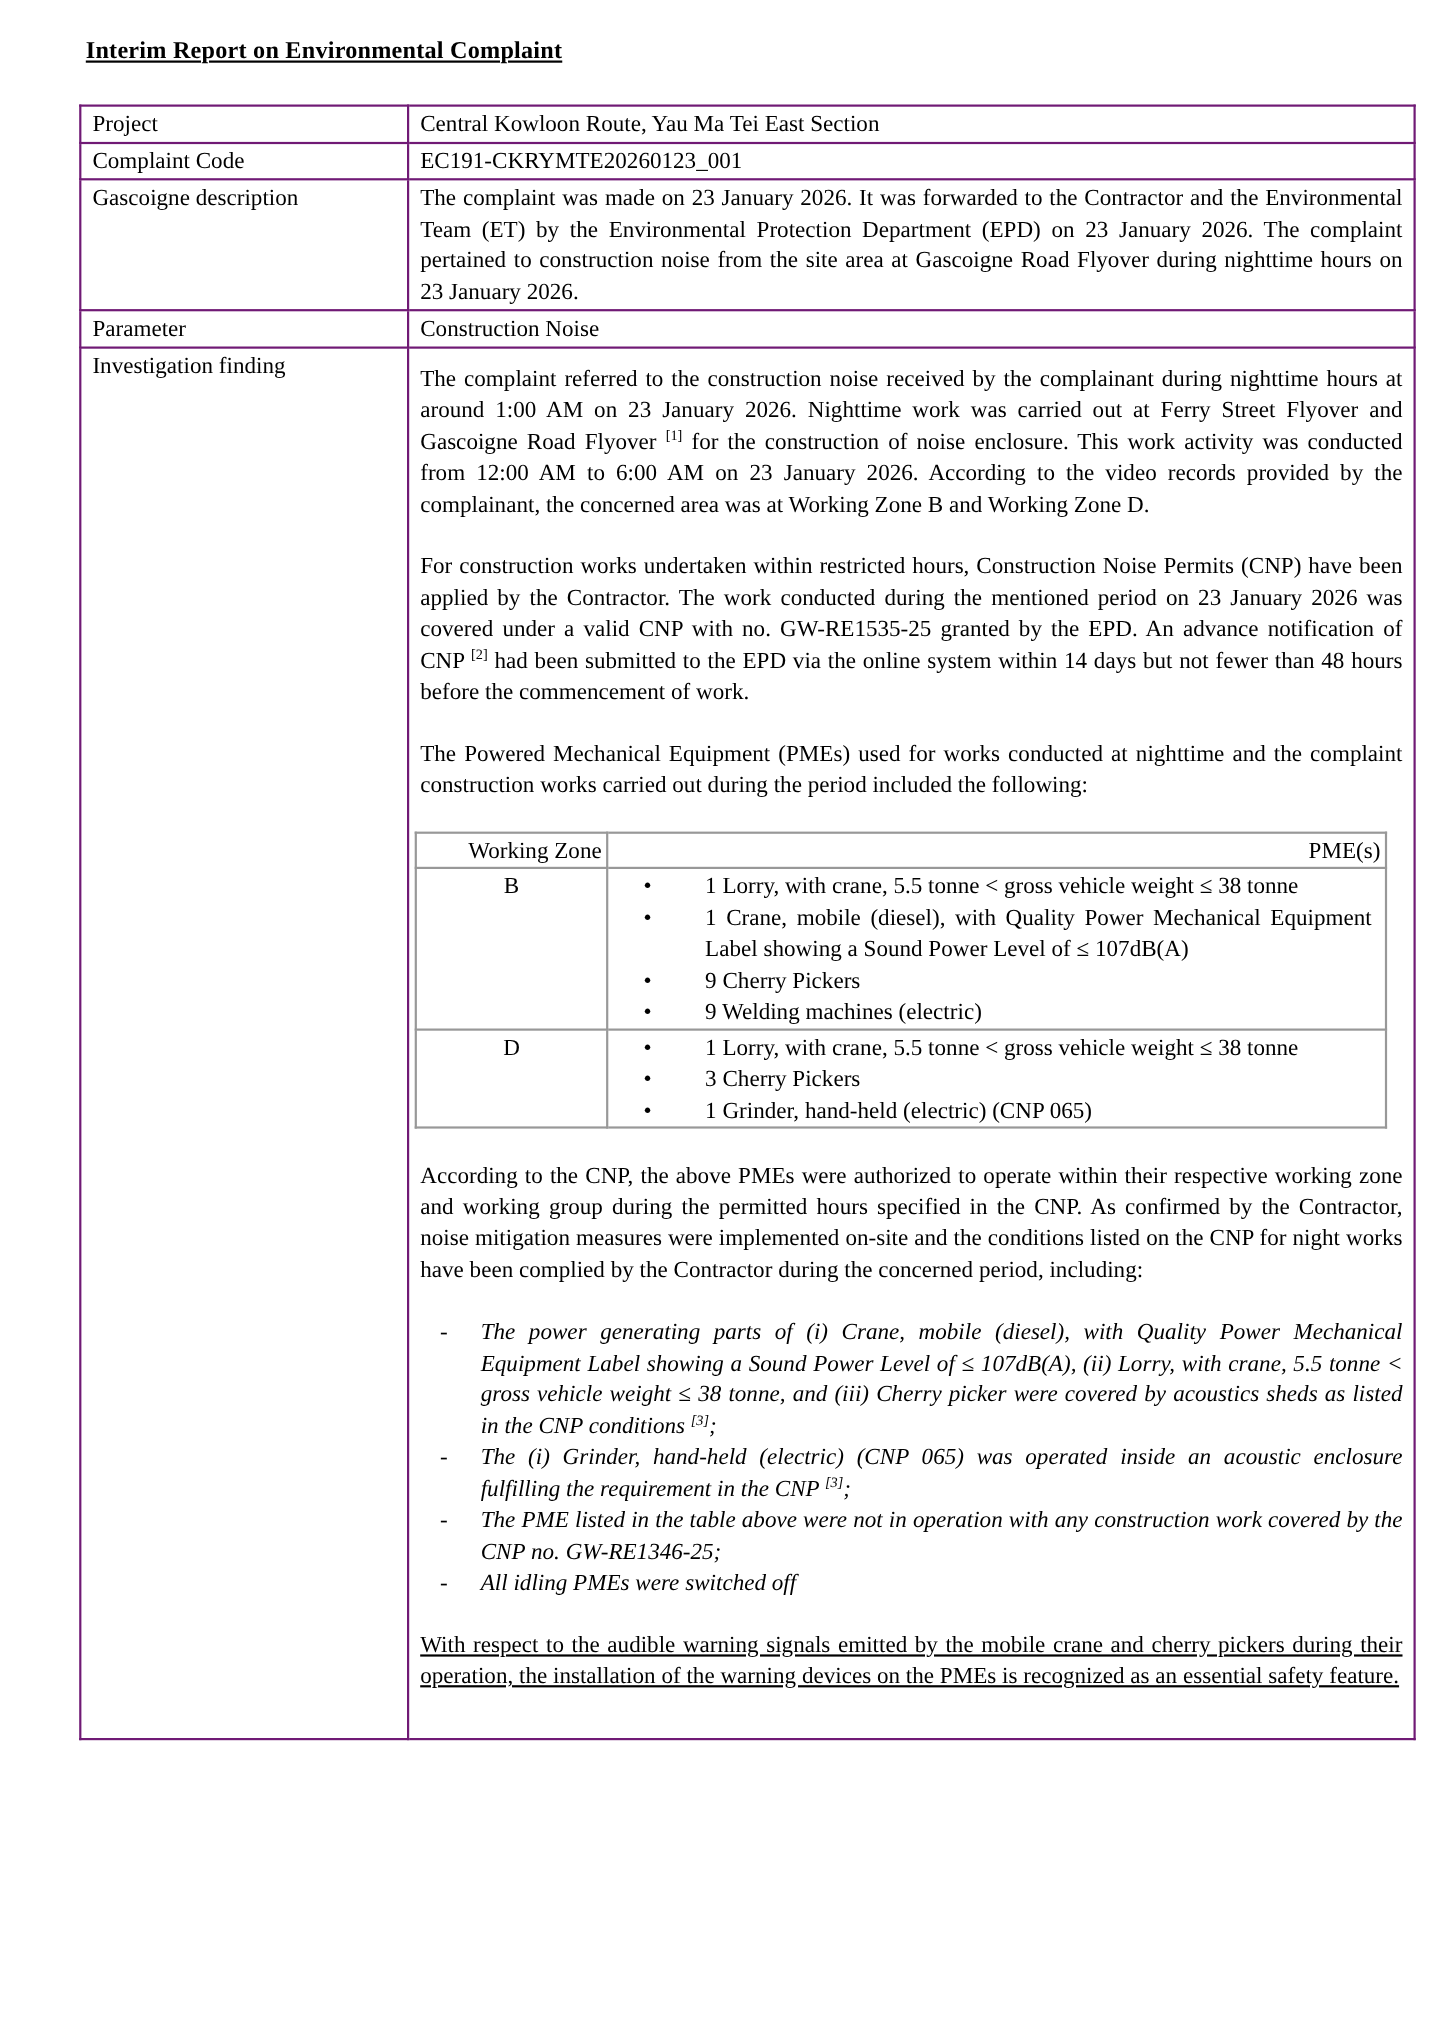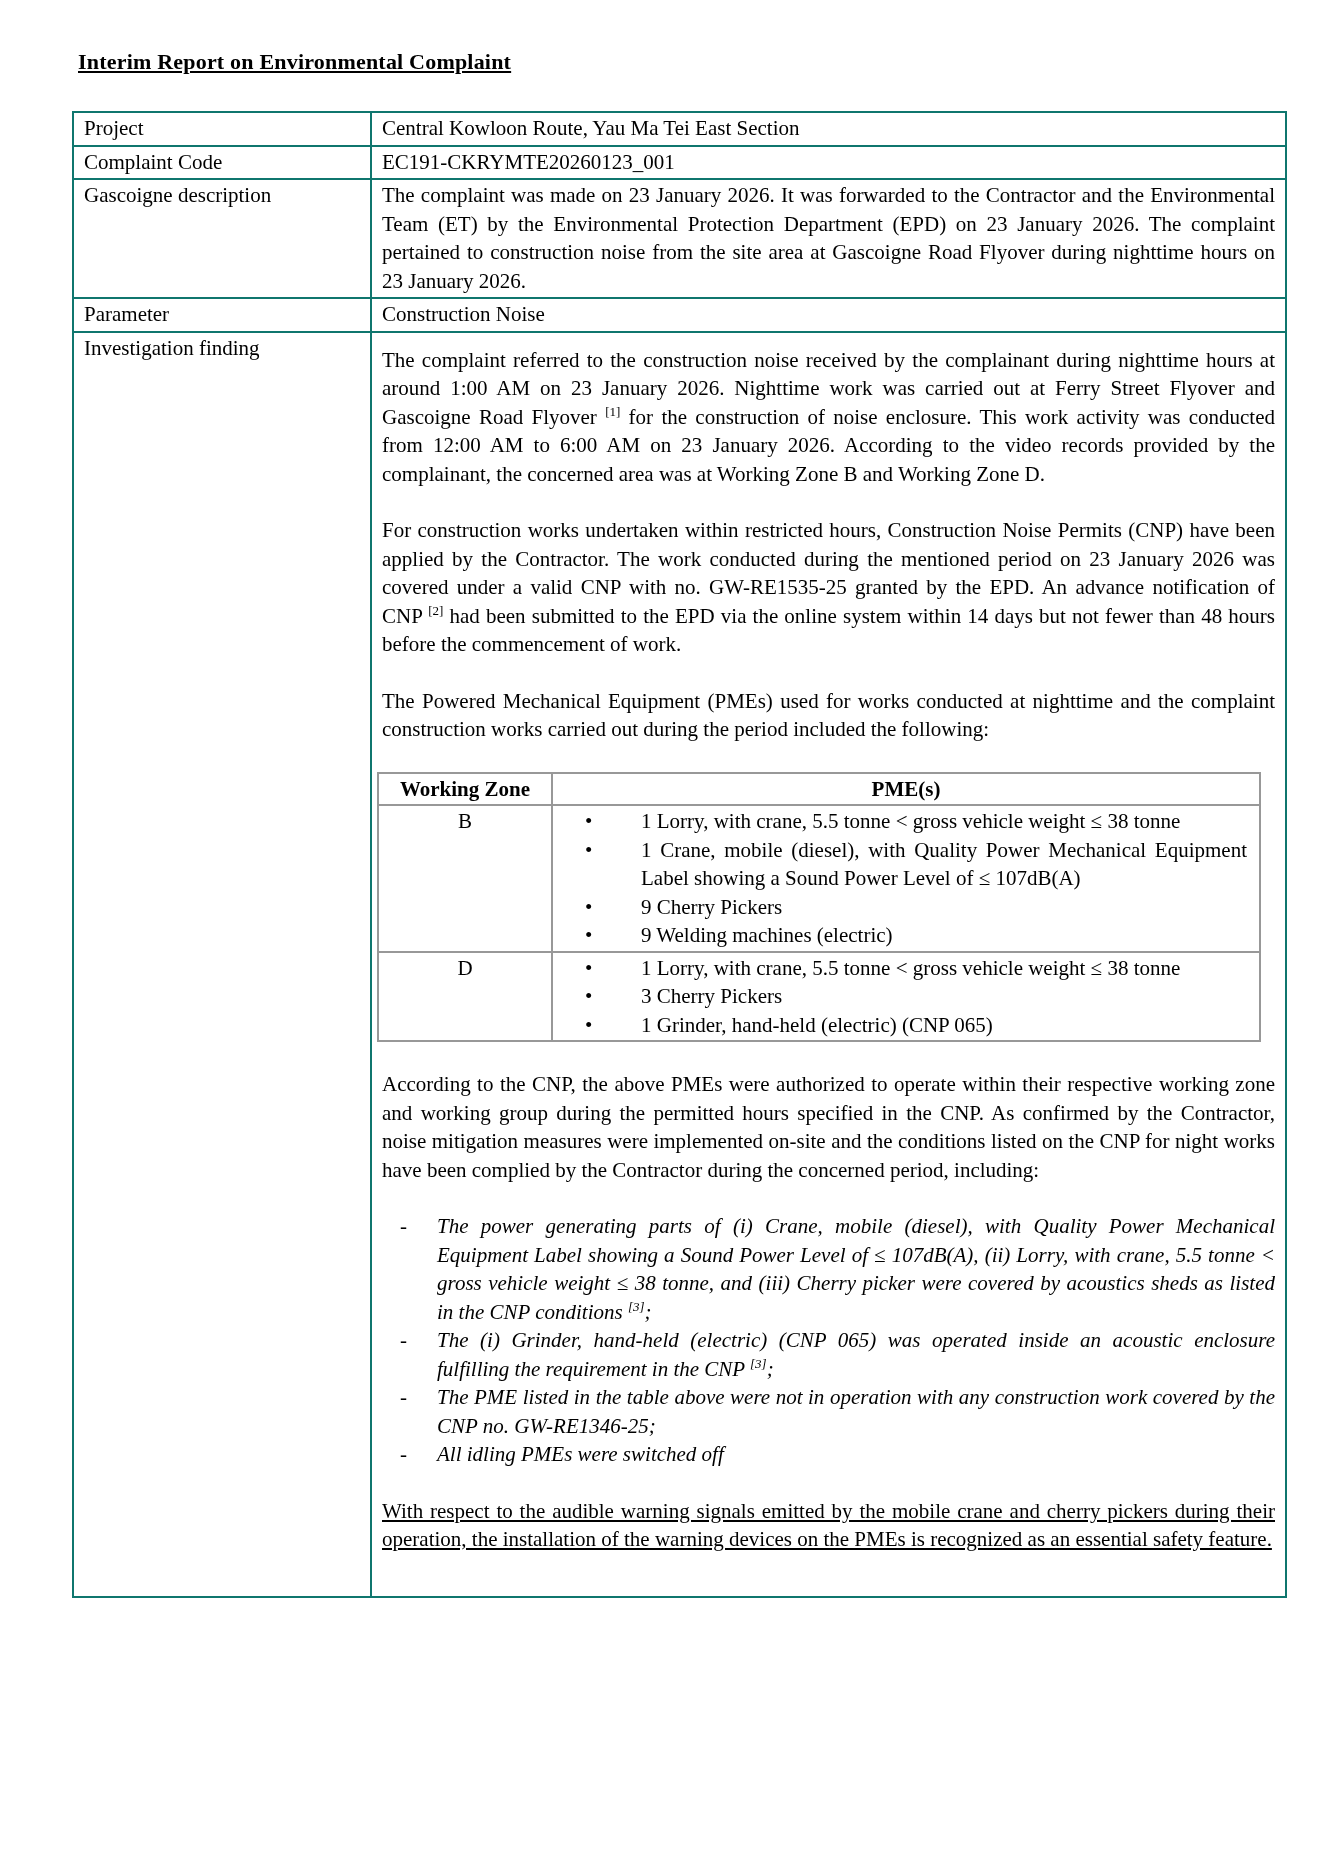--- a/index.html
+++ b/index.html
@@ -11,37 +11,37 @@
     width: 1320px;
     height: 1856px;
     font-family: "Liberation Serif", "DejaVu Serif", serif;
     color: #000000;
     -webkit-font-smoothing: antialiased;
   }
   .page {
     box-sizing: border-box;
     width: 1320px;
     height: 1856px;
-    padding: 49px 0 0 72px;
+    padding: 33px 0 0 72px;
     position: relative;
   }
   .doc-title {
     font-size: 22px;
     font-weight: 700;
     text-decoration: underline;
     margin: 0 0 36px 6px;
     letter-spacing: 0.2px;
   }
   table.outer {
     border-collapse: collapse;
     width: 1213px;
     table-layout: fixed;
   }
   table.outer td {
-    border: 2px solid #0f766e;
+    border: 2px solid #701a75;
     vertical-align: top;
     padding: 1px 10px 2px 10px;
     font-size: 21px;
     line-height: 28.5px;
   }
   td.label-cell {
     text-align: left;
   }
   .justify { text-align: justify; }
   .para {
@@ -62,21 +62,21 @@
     margin: 0 0 28px -5px;
   }
   table.inner th, table.inner td {
     border: 2px solid #989898;
     font-size: 21px;
     line-height: 28.5px;
     font-weight: normal;
     padding: 1px 4px;
     vertical-align: top;
   }
-  table.inner th { text-align: center; font-weight: bold; }
+  table.inner th { text-align: right; }
   td.zone-cell { text-align: center; }
   .bullet-item { display: flex; }
   .bullet-marker {
     box-sizing: border-box;
     width: 84px;
     padding-left: 28px;
     flex: 0 0 84px;
   }
   .bullet-text {
     flex: 1;

